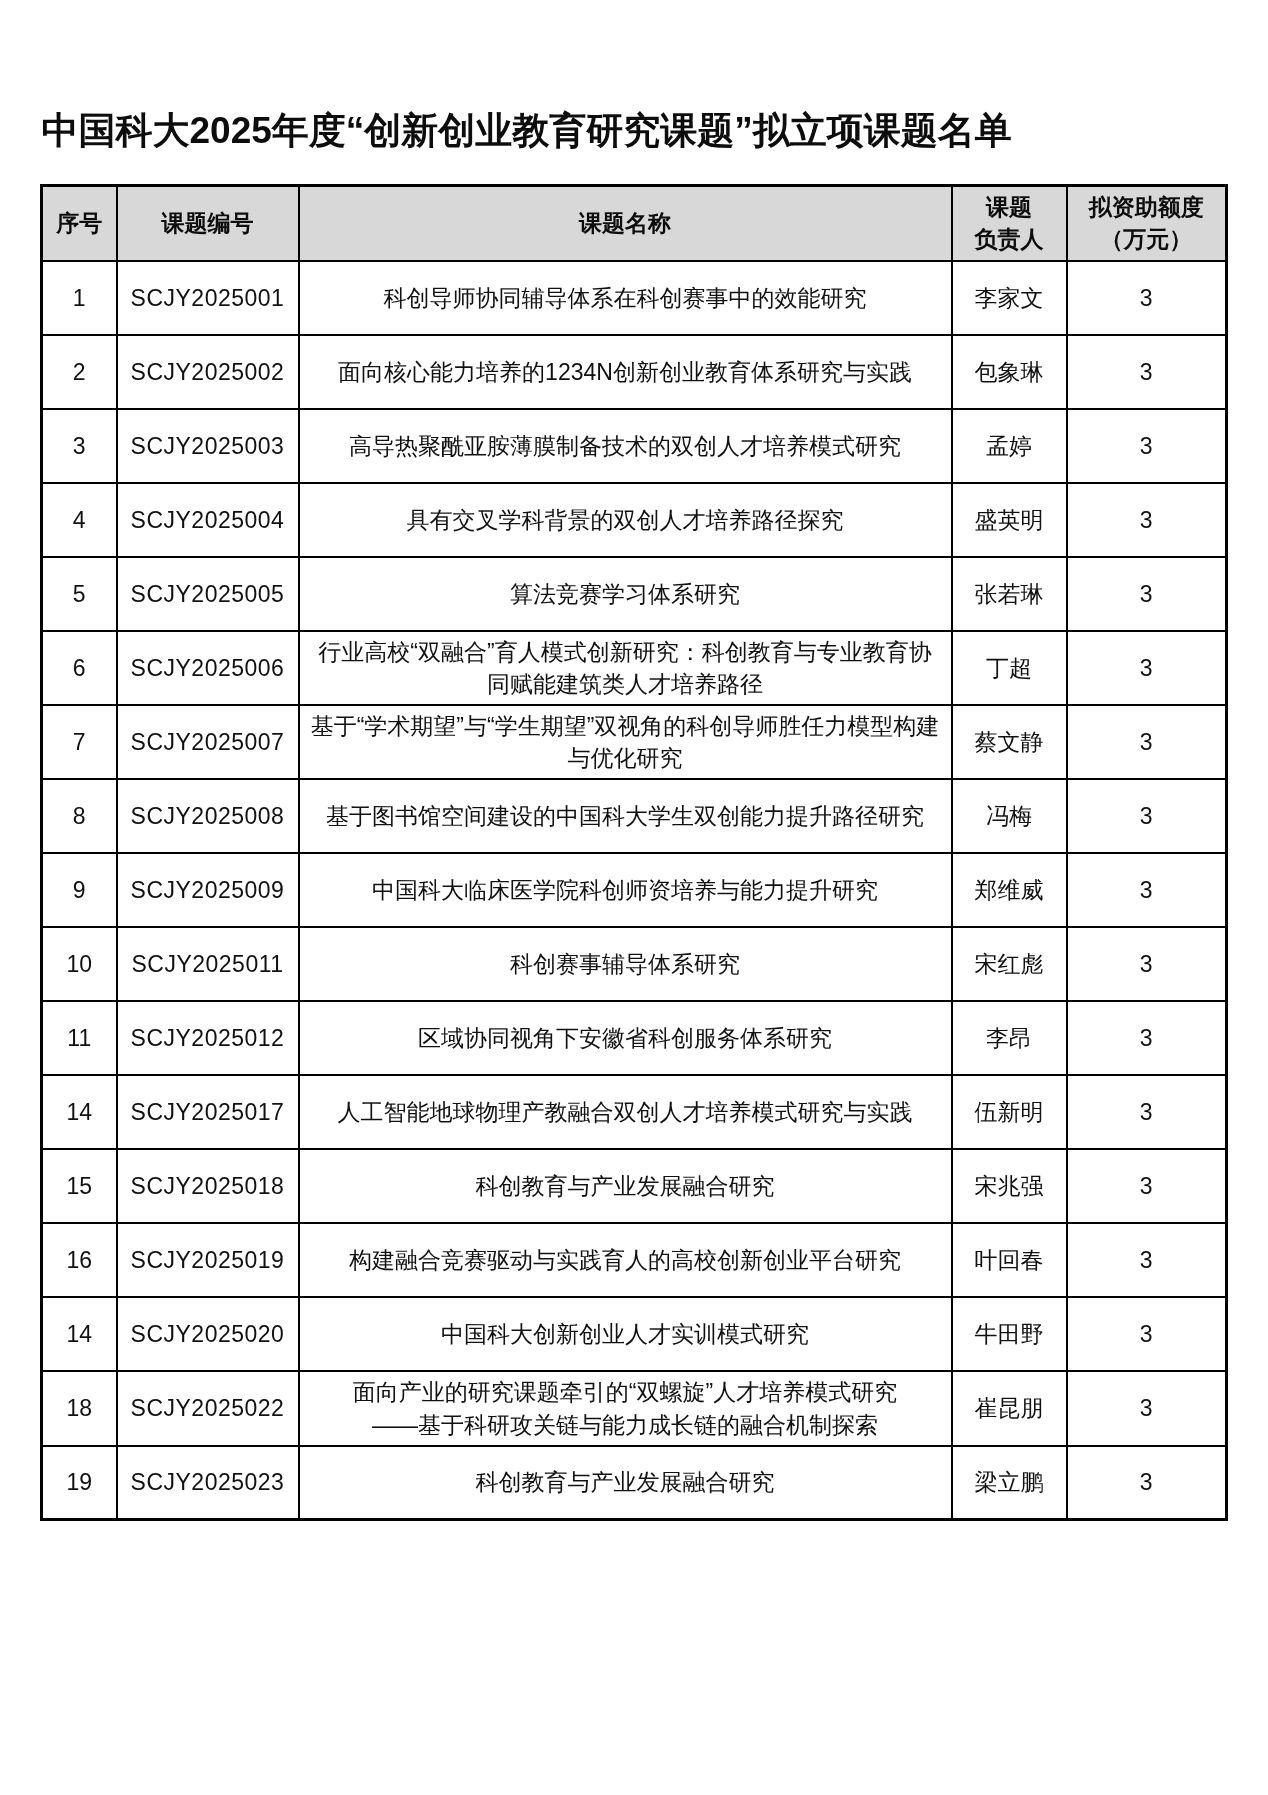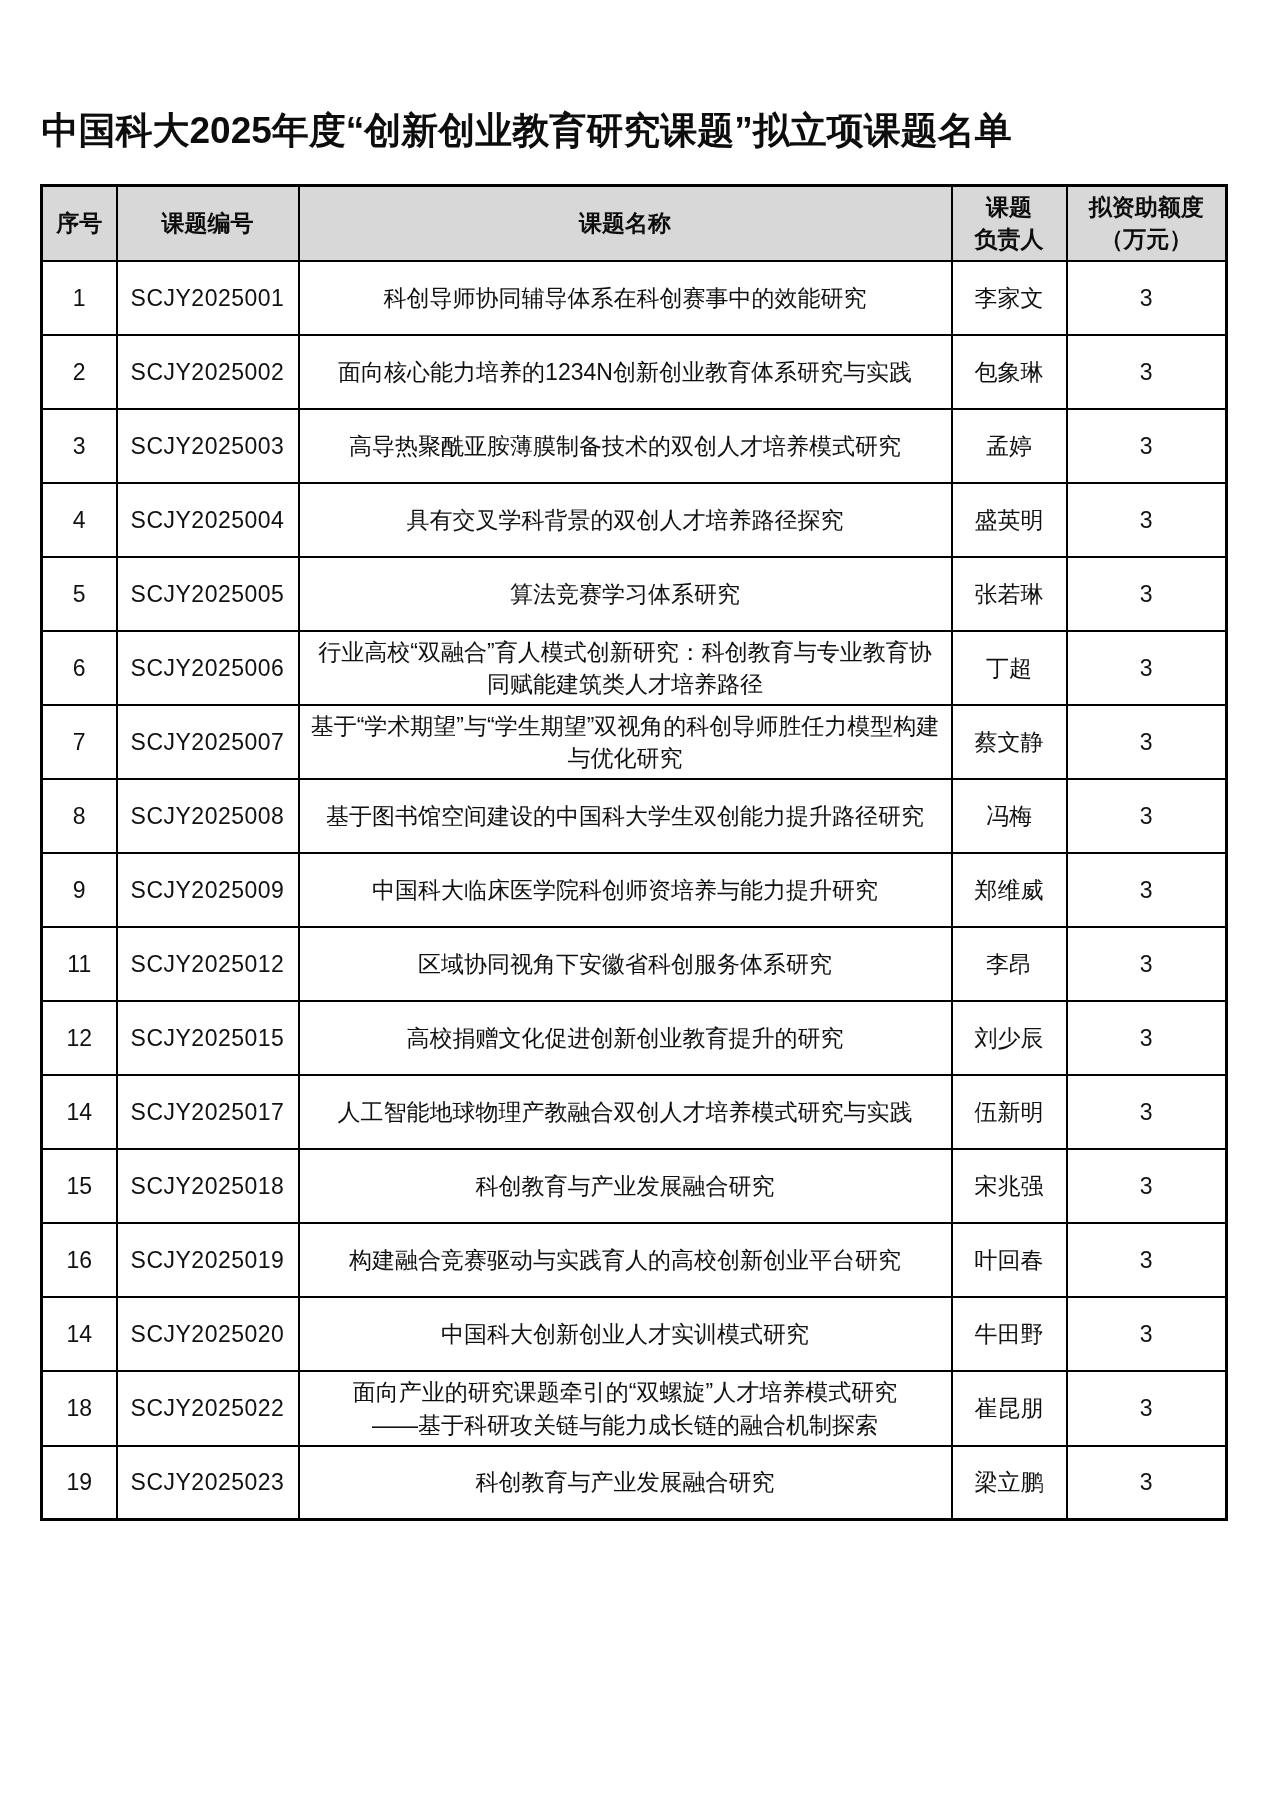--- a/index.html
+++ b/index.html
@@ -152,36 +152,36 @@
     </tr>
 
     <tr>
       <td class="cell-no">9</td>
       <td class="cell-code">SCJY2025009</td>
       <td class="cell-name">中国科大临床医学院科创师资培养与能力提升研究</td>
       <td class="cell-leader">郑维威</td>
       <td class="cell-amount">3</td>
     </tr>
 
+    <tr>
+      <td class="cell-no">10</td>
+      <td class="cell-code">SCJY2025011</td>
+      <td class="cell-name">科创赛事辅导体系研究</td>
+      <td class="cell-leader">宋红彪</td>
+      <td class="cell-amount">3</td>
+    </tr>
 
     <tr>
       <td class="cell-no">11</td>
       <td class="cell-code">SCJY2025012</td>
       <td class="cell-name">区域协同视角下安徽省科创服务体系研究</td>
       <td class="cell-leader">李昂</td>
       <td class="cell-amount">3</td>
     </tr>
 
-    <tr>
-      <td class="cell-no">12</td>
-      <td class="cell-code">SCJY2025015</td>
-      <td class="cell-name">高校捐赠文化促进创新创业教育提升的研究</td>
-      <td class="cell-leader">刘少辰</td>
-      <td class="cell-amount">3</td>
-    </tr>
 
 
     <tr>
       <td class="cell-no">14</td>
       <td class="cell-code">SCJY2025017</td>
       <td class="cell-name">人工智能地球物理产教融合双创人才培养模式研究与实践</td>
       <td class="cell-leader">伍新明</td>
       <td class="cell-amount">3</td>
     </tr>
 

